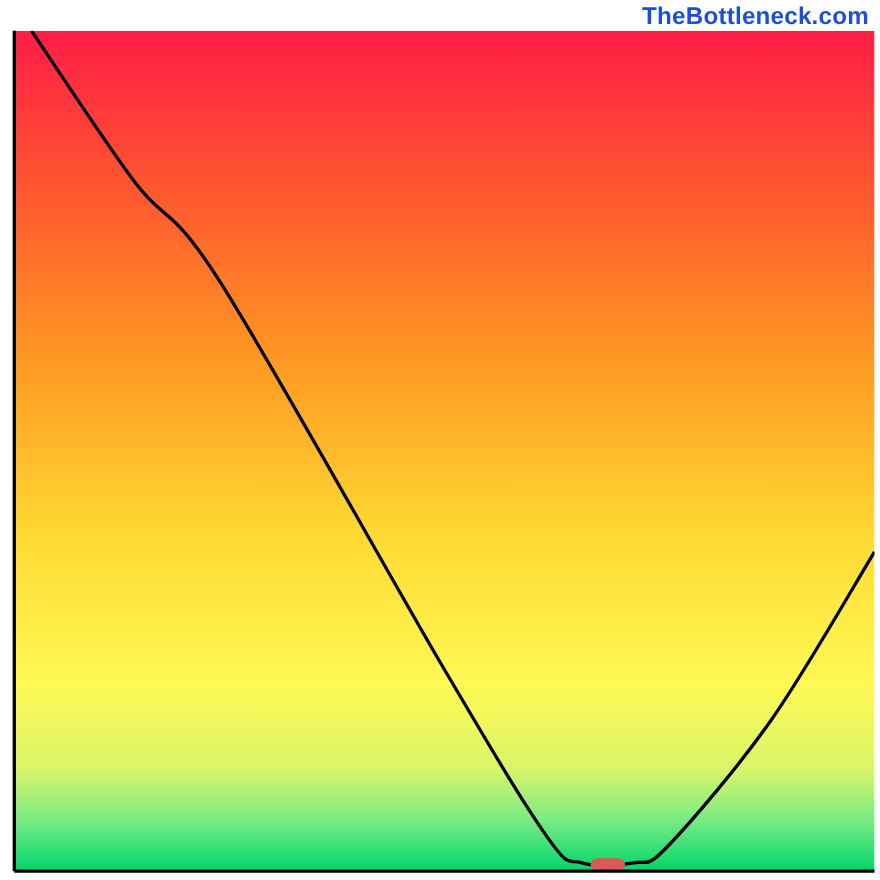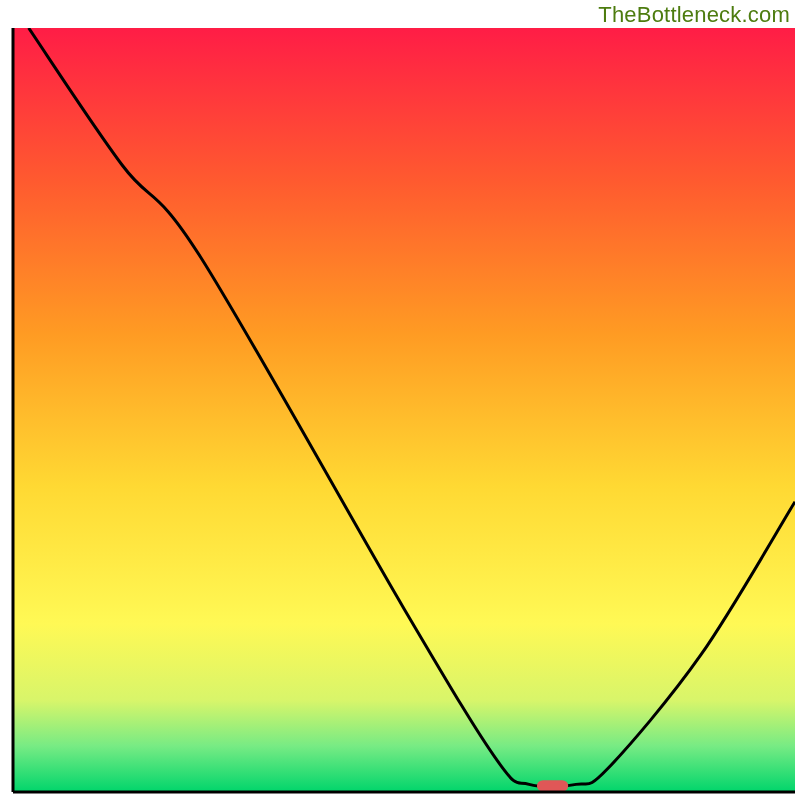--- a/index.html
+++ b/index.html
@@ -13,22 +13,22 @@
   .container {
     position: relative;
     width: 800px;
     height: 800px;
   }
   .watermark {
     position: absolute;
     top: 2px;
     right: 10px;
     font-size: 22px;
-    font-weight: 400;
-    color: #4d7c0f;
+    font-weight: 700;
+    color: #1d4ed8;
     letter-spacing: 0.2px;
     z-index: 10;
   }
   svg.chart {
     position: absolute;
     left: 0;
     top: 0;
     width: 800px;
     height: 800px;
   }

